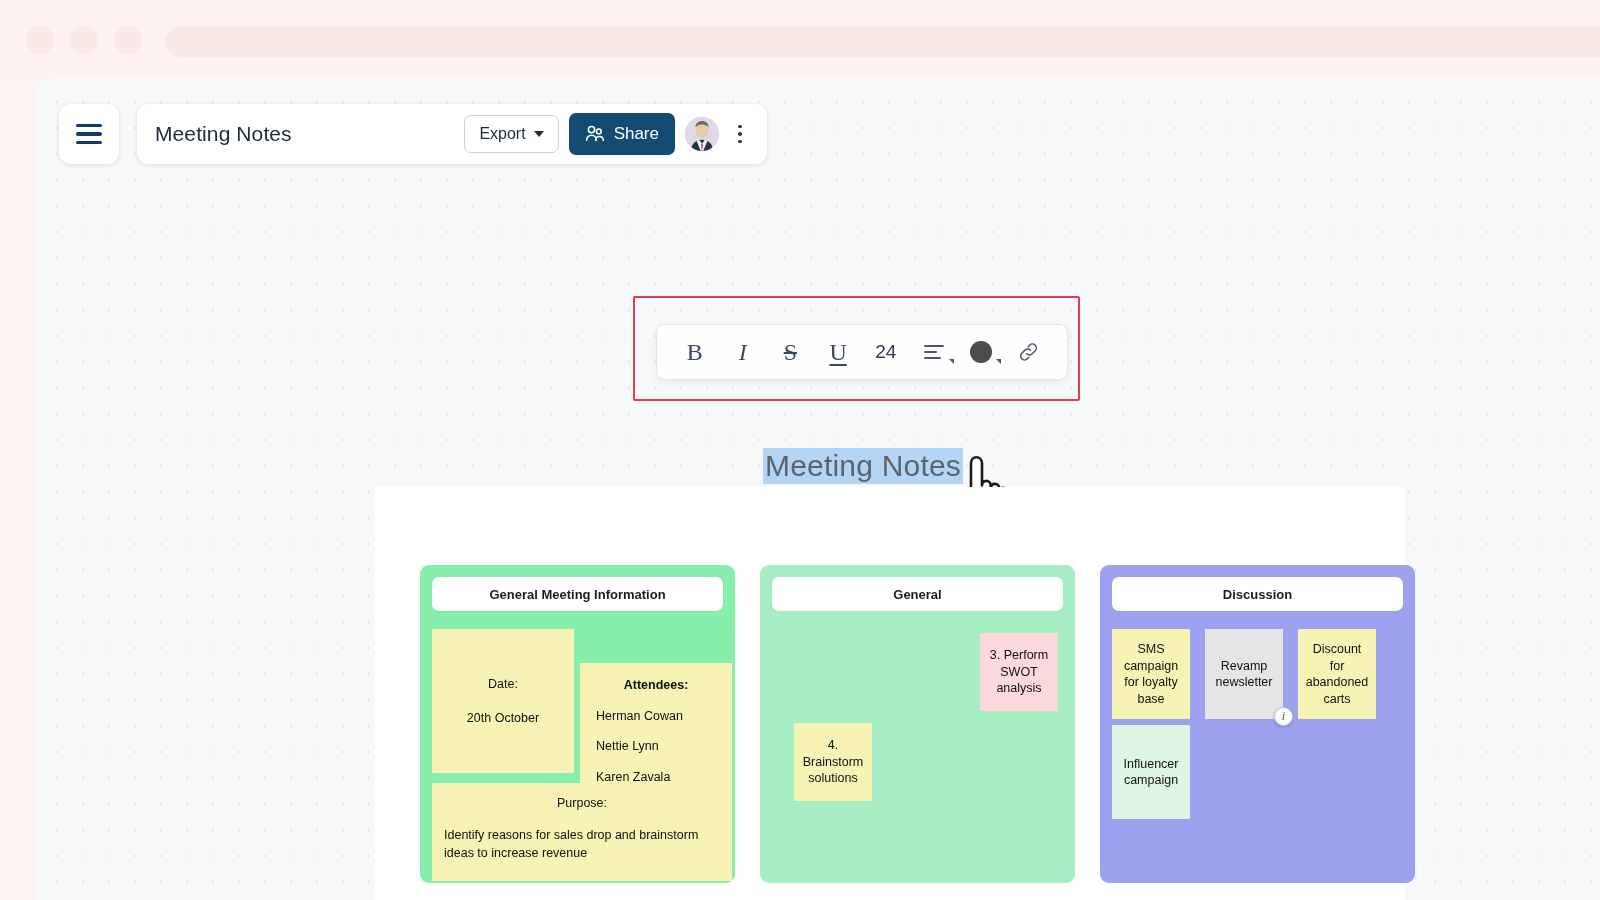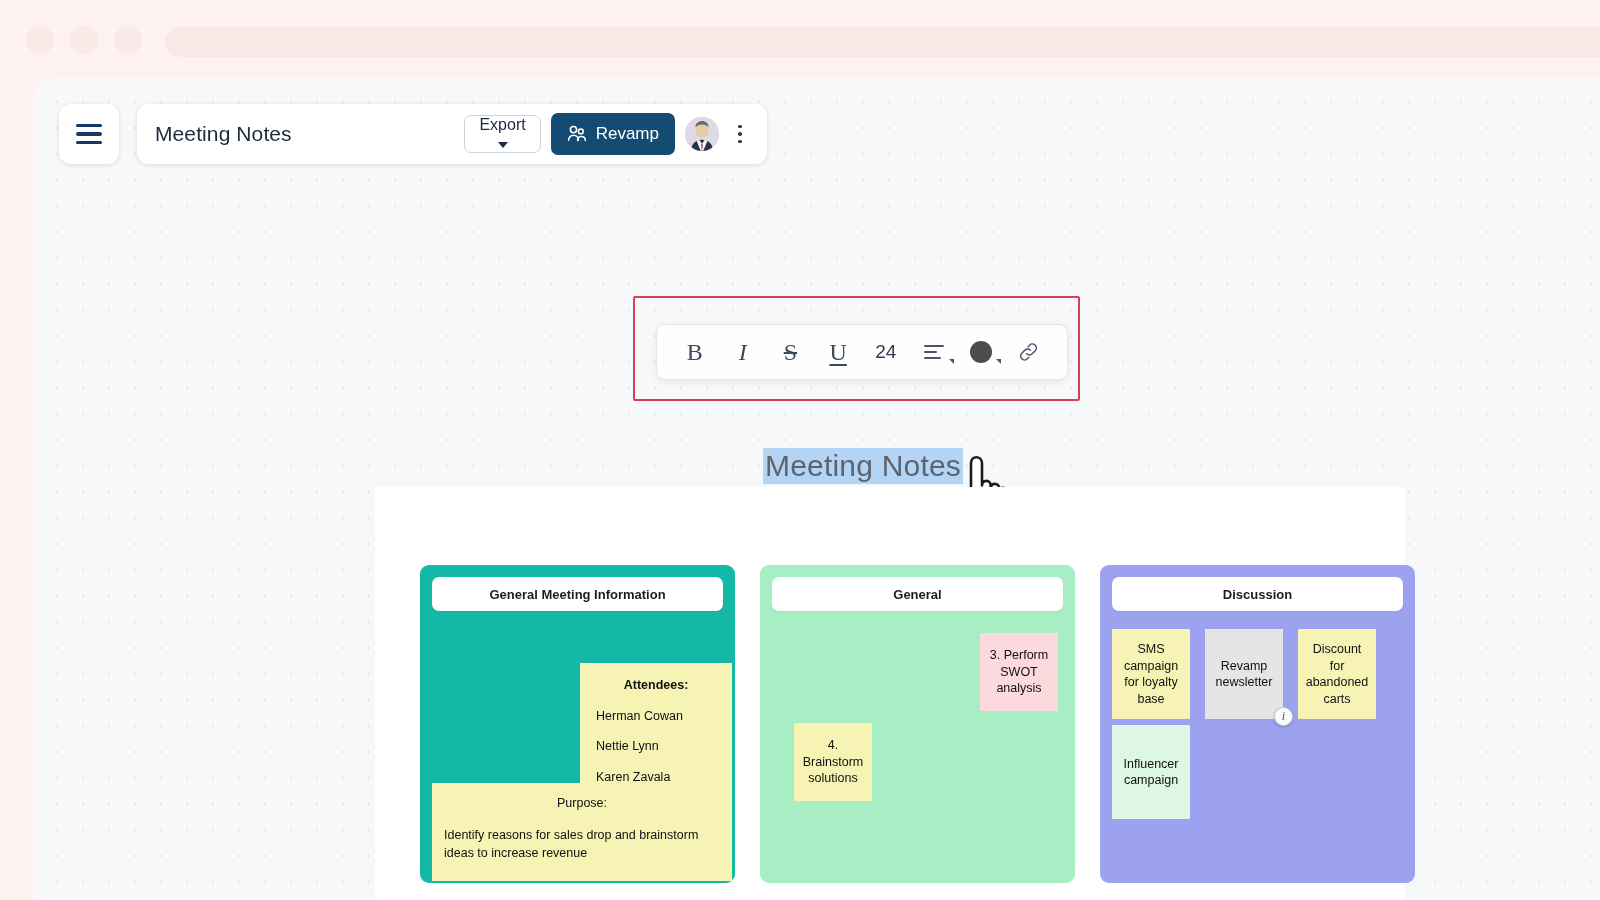--- a/index.html
+++ b/index.html
@@ -89,21 +89,20 @@
     height: 38px;
     border: 1px solid #c9d3dd;
     border-radius: 7px;
     background: #fff;
     display: flex; align-items: center; gap: 8px;
     padding: 0 14px;
     font-size: 16px;
     color: #1c2b3f;
     cursor: pointer;
     font-family: inherit;
-    flex-direction: column;
   }
   .caret-down {
     width: 0; height: 0;
     border-left: 5px solid transparent;
     border-right: 5px solid transparent;
     border-top: 6px solid #1c2b3f;
   }
   #share-button {
     height: 42px;
     border: none;
@@ -288,21 +287,21 @@
       <span class="caret-down"></span>
     </button>
 
     <button id="share-button">
       <svg width="20" height="18" viewBox="0 0 20 18">
         <circle cx="6.5" cy="4.6" r="3.1" fill="none" stroke="#fff" stroke-width="1.6"></circle>
         <path d="M1.6 15.2c0-3 2.2-5 4.9-5s4.9 2 4.9 5" fill="none" stroke="#fff" stroke-width="1.6" stroke-linecap="round"></path>
         <circle cx="13.8" cy="6.4" r="2.4" fill="none" stroke="#fff" stroke-width="1.5"></circle>
         <path d="M10.6 15.6c0-2.5 1.7-4.2 3.9-4.2 2.1 0 3.8 1.7 3.8 4.2" fill="none" stroke="#fff" stroke-width="1.5" stroke-linecap="round"></path>
       </svg>
-      <span>Revamp</span>
+      <span>Share</span>
     </button>
 
     <div id="user-avatar">
       <svg width="34" height="34" viewBox="0 0 34 34">
         <rect width="34" height="34" fill="#ded9e6"></rect>
         <ellipse cx="17" cy="13" rx="6.6" ry="7.4" fill="#e8c9a8"></ellipse>
         <path d="M10.4 10.5c0-4.2 3-6.4 6.6-6.4s6.6 2.1 6.6 6.1c-1.4-1.6-3.4-2.6-6.6-2.6-3 0-5.2 1-6.6 2.9z" fill="#6b6b6b"></path>
         <path d="M6 34c0-7 4.8-11.2 11-11.2S28 27 28 34z" fill="#2b3446"></path>
         <path d="M14 22.6l3 4.2 3-4.2 2.4 1.2-4 10h-2.8l-4-10z" fill="#f5f5f5"></path>
         <path d="M16.2 26.8h1.6l-.6 7h-.4z" fill="#8b3a44"></path>
@@ -349,23 +348,28 @@
   <svg id="hand-cursor" viewBox="0 0 68 80">
     <path d="M20 46c0-4 1-6 1-10V13c0-3.4 2.4-5.8 5.4-5.8S32 9.6 32 13v22.5
              c0-2.6 1.6-4.6 4.3-4.6 2.6 0 4.3 2 4.3 4.6v2.3c.4-2.3 1.9-3.9 4.3-3.9
              2.6 0 4.3 2 4.3 4.6v2.6c.6-2 2.1-3.4 4.2-3.4 2.5 0 4.3 2 4.3 4.7v12.5
              c0 8.8-5.8 16.6-15.6 16.6h-6.8c-7.6 0-11.2-3.6-14.7-9.6l-6.8-11.8
              c-1.4-2.4-.6-5.4 1.9-6.6 2.2-1.1 4.6-.3 6 1.6z" fill="#ffffff" stroke="#1b1b1b" stroke-width="2.6" stroke-linejoin="round"></path>
   </svg>
 
   <div id="board-sheet">
 
-    <div class="group-card" style="left:45px; top:78px; width:315px; height:318px; background:#14b8a6;">
+    <div class="group-card" style="left:45px; top:78px; width:315px; height:318px; background:#86efac;">
       <div class="group-header">General Meeting Information</div>
       <div class="notes-area" style="height:258px;">
+        <div class="sticky" style="left:0px; top:6px; width:142px; height:144px; background:#f6f3b4; flex-direction:column;">
+          <div>Date:</div>
+          <div style="height:18px"></div>
+          <div>20th October</div>
+        </div>
         <div class="sticky" style="left:148px; top:0px; width:152px; height:160px; background:#f6f3b4; flex-direction:column; justify-content:flex-start; padding-top:14px;margin-top:40px;">
           <div style="font-weight:600">Attendees:</div>
           <div style="height:14px"></div>
           <div style="align-self:flex-start; padding-left:10px">Herman Cowan</div>
           <div style="height:14px"></div>
           <div style="align-self:flex-start; padding-left:10px">Nettie Lynn</div>
           <div style="height:14px"></div>
           <div style="align-self:flex-start; padding-left:10px">Karen Zavala</div>
         </div>
         <div class="sticky" style="left:0px; top:160px; width:300px; height:98px; background:#f6f3b4; flex-direction:column; justify-content:flex-start; padding-top:12px;">

